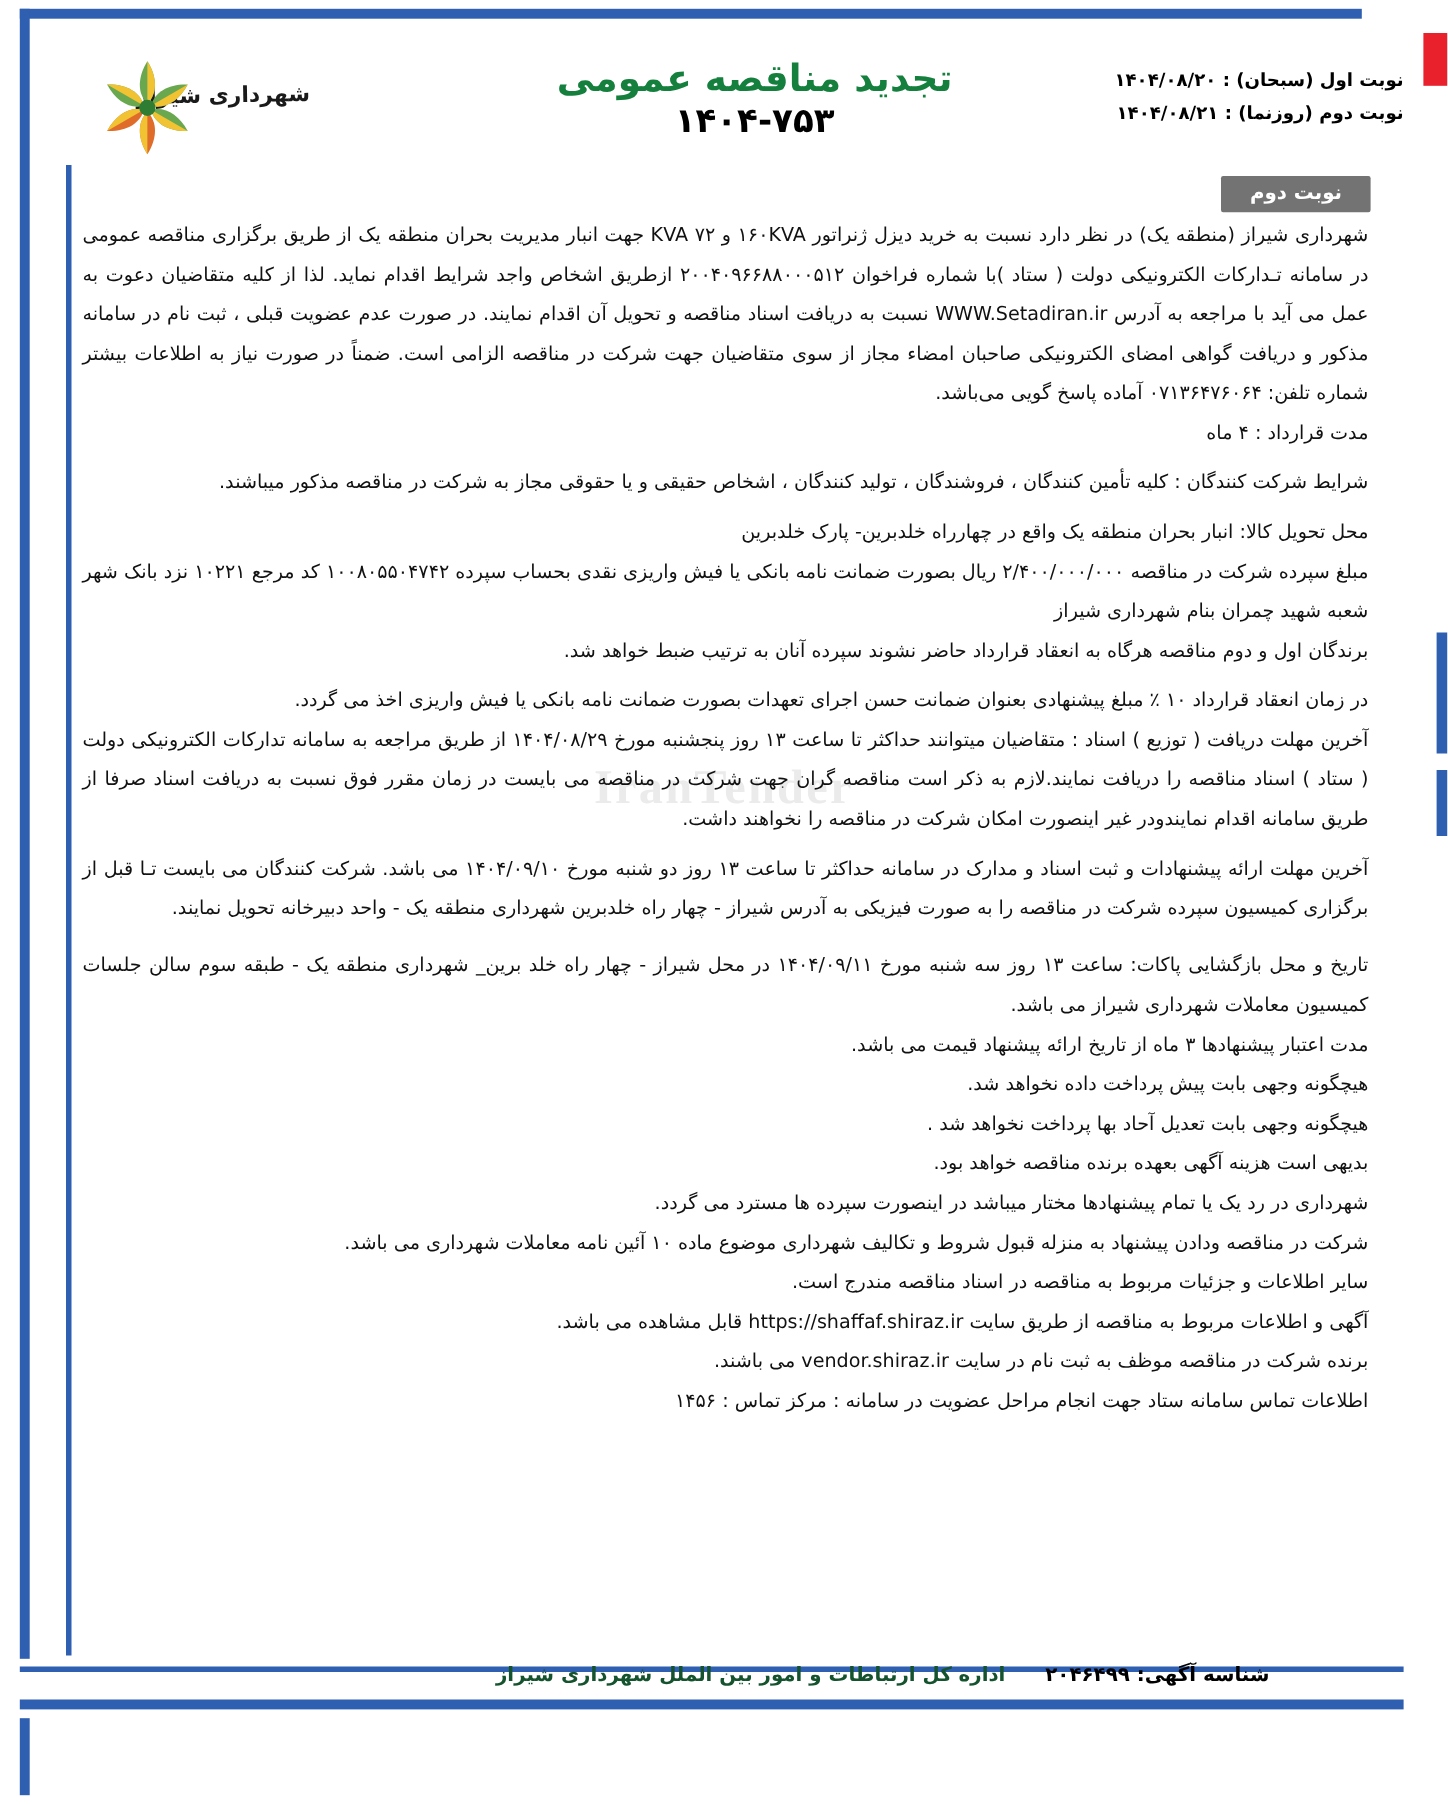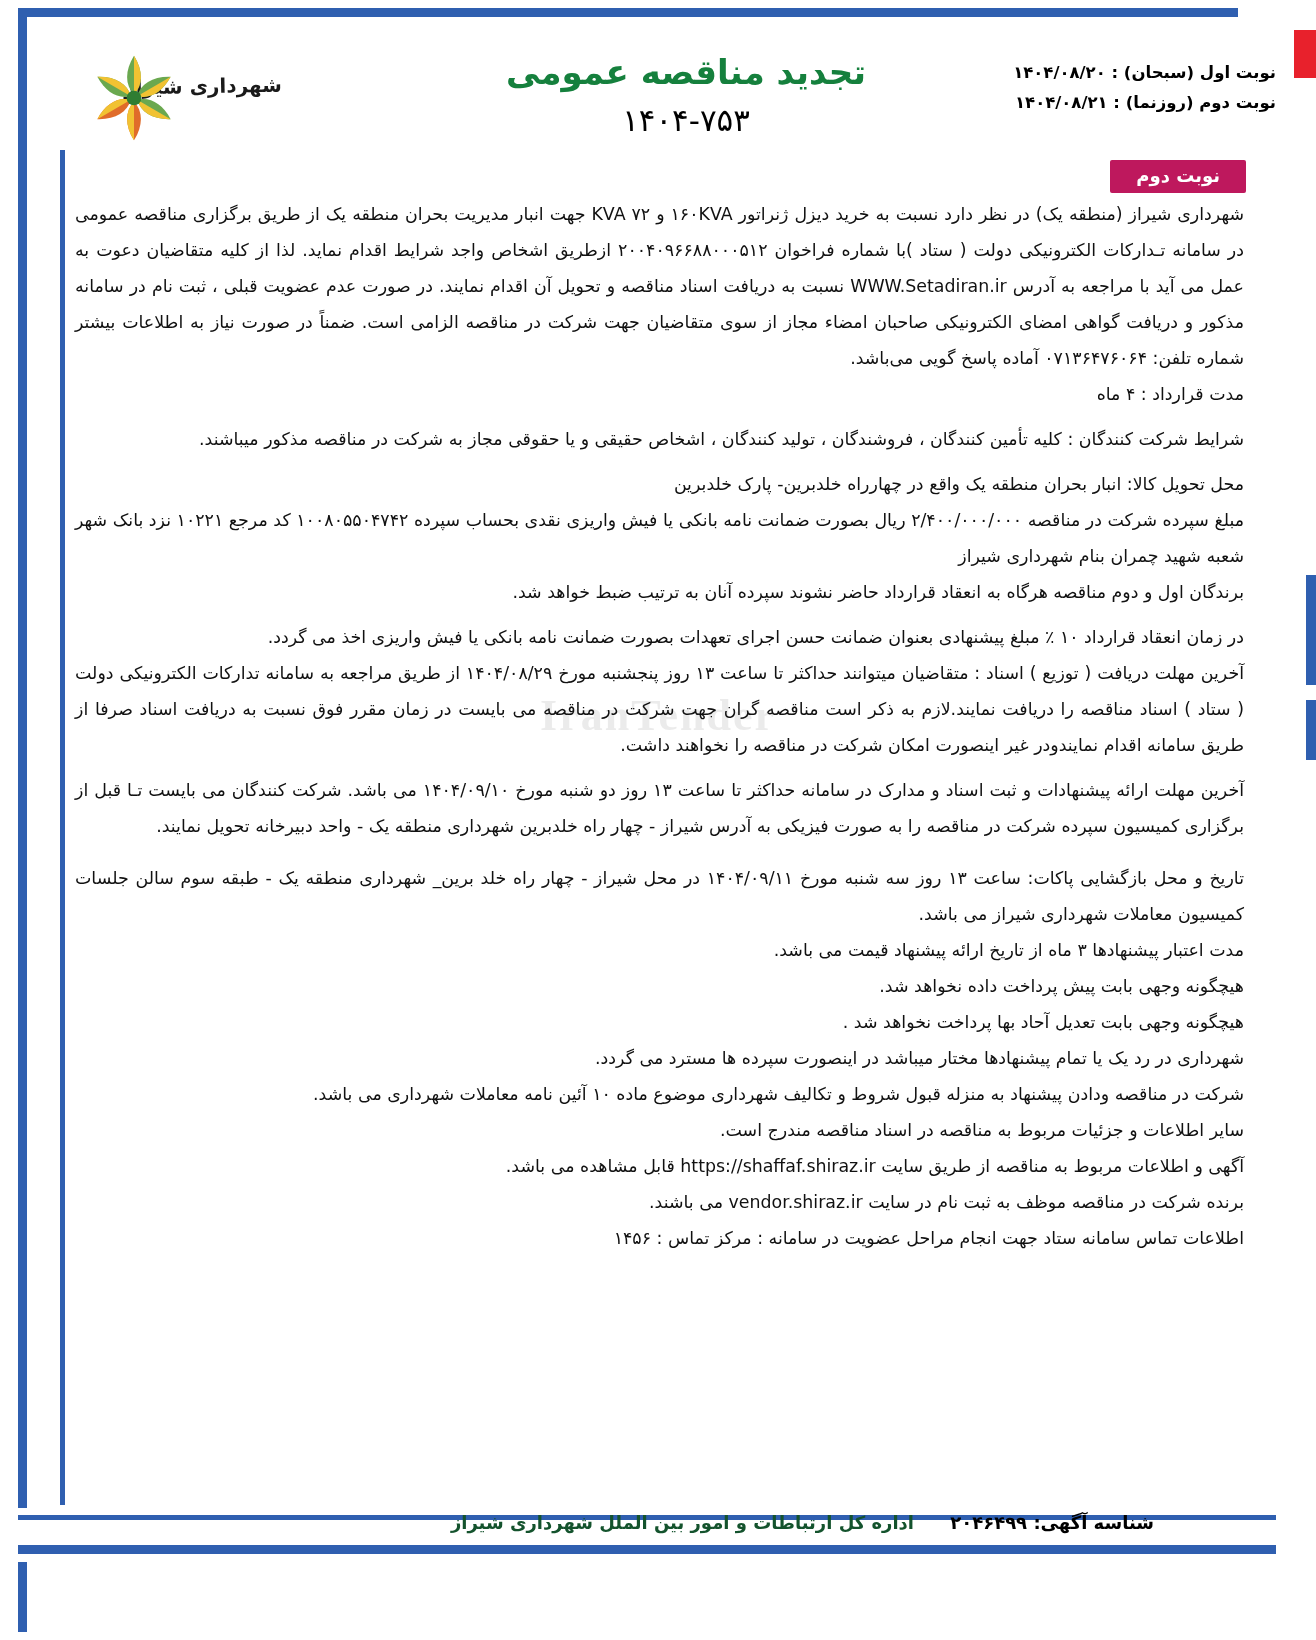--- a/index.html
+++ b/index.html
@@ -120,23 +120,22 @@
     width: 520px;
     text-align: center;
   }
   .header-title {
     font-size: 34px;
     font-weight: bold;
     color: #15803d;
     letter-spacing: 0.5px;
   }
   .header-code {
-    margin-top: 10px;
     font-size: 31px;
-    font-weight: normal;
+    font-weight: bold;
     color: #000;
     direction: ltr;
     unicode-bidi: bidi-override;
   }
   .logo-box {
     position: absolute;
     top: 8px;
     left: 10px;
     width: 210px;
     height: 110px;
@@ -157,21 +156,21 @@
     left: 8px;
     width: 92px;
     height: 96px;
   }
 
   
   .nobat-tag {
     position: absolute;
     top: 160px;
     right: 70px;
-    background: #be185d;
+    background: #737373;
     color: #ffffff;
     font-size: 18px;
     font-weight: bold;
     padding: 5px 26px 7px 26px;
     border-radius: 2px;
     letter-spacing: 1px;
   }
 
   
   .content {
@@ -315,20 +314,21 @@
     <div class="gap-sm"></div>
     <p class="p-right">در زمان انعقاد قرارداد ۱۰ ٪  مبلغ پیشنهادی  بعنوان ضمانت حسن اجرای تعهدات بصورت ضمانت نامه بانکی یا فیش واریزی اخذ می گردد.</p>
     <p class="p-just">آخرین مهلت دریافت ( توزیع ) اسناد : متقاضیان میتوانند حداکثر تا ساعت ۱۳ روز پنجشنبه مورخ ۱۴۰۴/۰۸/۲۹ از طریق مراجعه به سامانه تدارکات الکترونیکی دولت ( ستاد ) اسناد مناقصه را دریافت نمایند.لازم به ذکر است مناقصه گران جهت شرکت در مناقصه می بایست در زمان مقرر فوق نسبت به دریافت اسناد صرفا از طریق سامانه اقدام نمایندودر غیر اینصورت امکان شرکت در مناقصه را نخواهند داشت.</p>
     <div class="gap-sm"></div>
     <p class="p-just">آخرین مهلت ارائه پیشنهادات و ثبت اسناد و مدارک در سامانه حداکثر تا ساعت ۱۳ روز دو شنبه مورخ ۱۴۰۴/۰۹/۱۰ می باشد. شرکت کنندگان می بایست تـا قبل از برگزاری کمیسیون سپرده شرکت در مناقصه را به صورت فیزیکی به آدرس شیراز - چهار راه خلدبرین شهرداری منطقه یک - واحد دبیرخانه تحویل نمایند.</p>
     <div class="gap-md"></div>
     <p class="p-just">تاریخ و محل بازگشایی پاکات: ساعت ۱۳ روز سه شنبه  مورخ ۱۴۰۴/۰۹/۱۱ در محل شیراز - چهار راه خلد برین_ شهرداری منطقه یک - طبقه سوم سالن جلسات کمیسیون معاملات شهرداری شیراز می باشد.</p>
     <p class="p-right">مدت اعتبار پیشنهادها ۳ ماه از تاریخ ارائه پیشنهاد قیمت می باشد.</p>
     <p class="p-right">هیچگونه وجهی بابت پیش پرداخت داده نخواهد شد.</p>
     <p class="p-right">هیچگونه وجهی بابت تعدیل آحاد بها پرداخت نخواهد شد .</p>
+    <p class="p-right">بدیهی است هزینه آگهی بعهده برنده مناقصه خواهد بود.</p>
     <p class="p-right">شهرداری در رد یک یا تمام پیشنهادها  مختار میباشد در اینصورت سپرده ها مسترد می گردد.</p>
     <p class="p-right">شرکت در مناقصه ودادن پیشنهاد به منزله قبول شروط و تکالیف شهرداری موضوع ماده ۱۰ آئین نامه معاملات شهرداری می باشد.</p>
     <p class="p-right">سایر اطلاعات و جزئیات مربوط به مناقصه در اسناد مناقصه مندرج است.</p>
     <p class="p-right">آگهی و اطلاعات مربوط به مناقصه از طریق سایت https://shaffaf.shiraz.ir قابل مشاهده می باشد.</p>
     <p class="p-right">برنده شرکت در مناقصه موظف به ثبت نام در سایت vendor.shiraz.ir می باشند.</p>
     <p class="p-right">اطلاعات تماس سامانه ستاد جهت انجام مراحل عضویت در سامانه : مرکز تماس : ۱۴۵۶</p>
   </div>
 
   <div class="footer">
     <div class="footer-right">شناسه آگهی: ۲۰۴۶۴۹۹</div>

